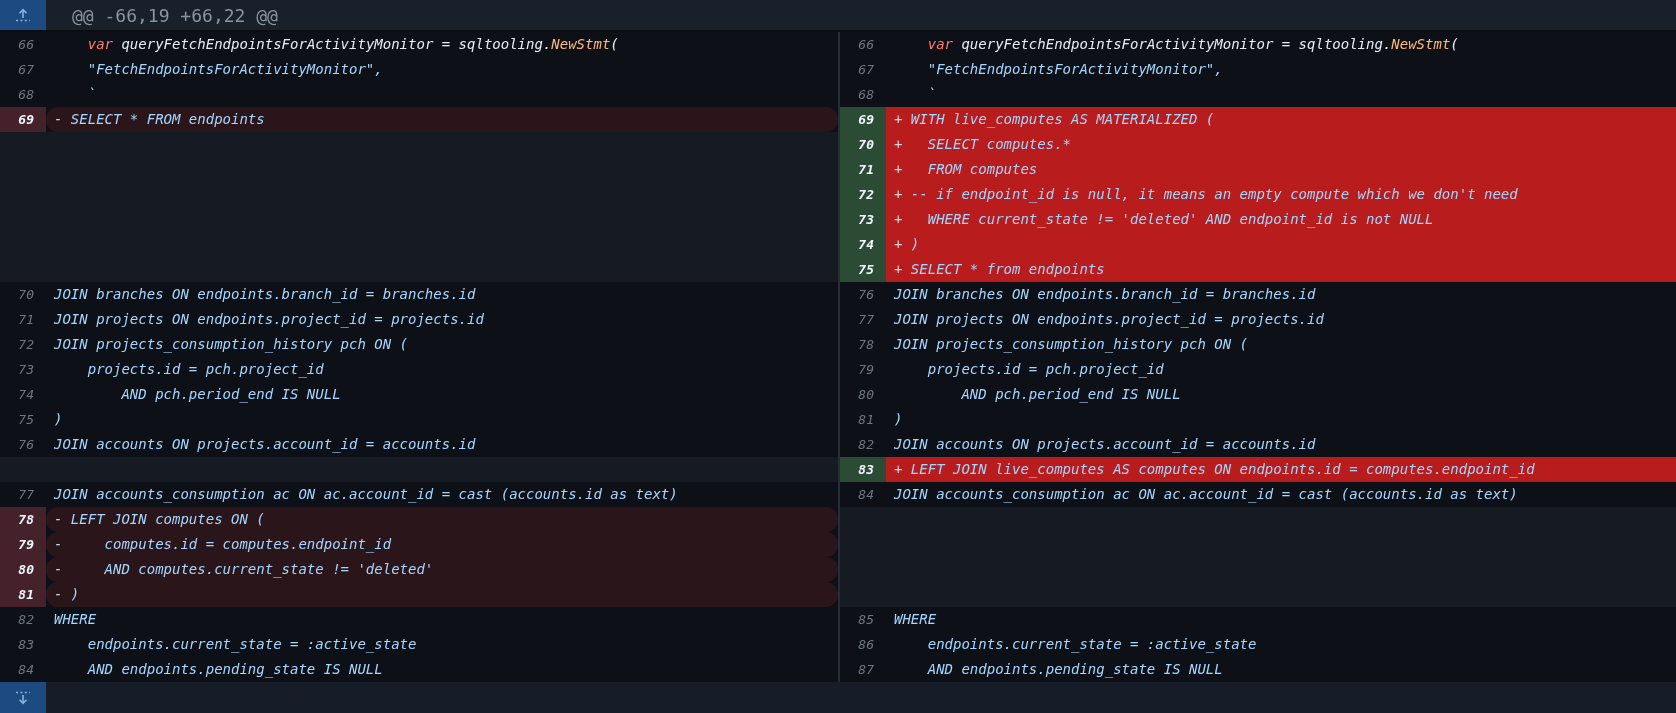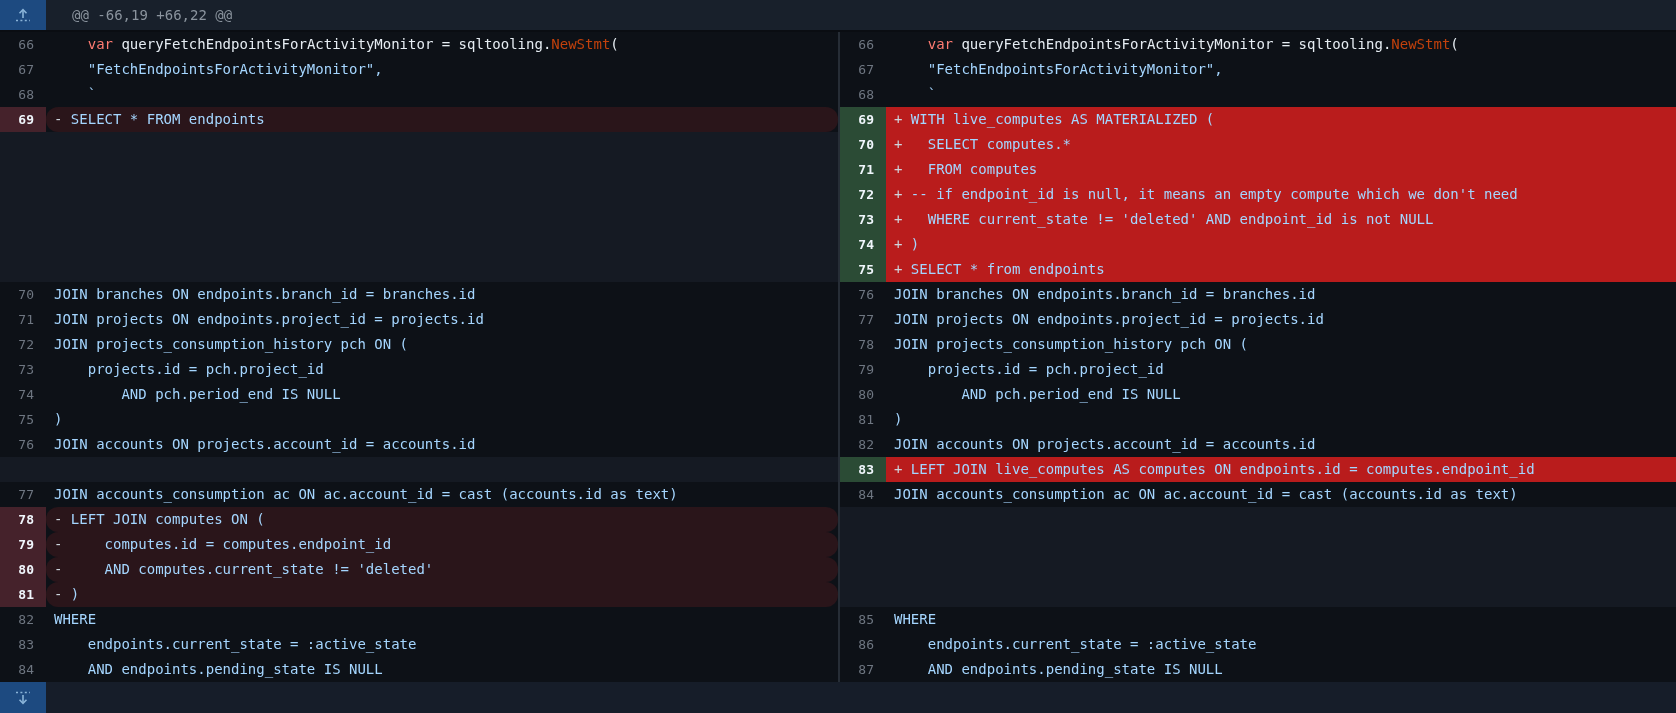--- a/index.html
+++ b/index.html
@@ -11,24 +11,24 @@
   
   .header{
     position:absolute;top:0;left:0;right:0;height:30px;
     background:#18202b;border-bottom:2px solid #0a0d12;
     display:flex;align-items:center;
   }
   .expand-btn{
     width:46px;height:100%;background:#1d4a80;flex:none;
     display:flex;align-items:center;justify-content:center;cursor:pointer;
   }
-  .hunk-text{color:#8b949e;font-size:14px;margin-left:26px;white-space:pre;}
+  .hunk-text{color:#8b949e;font-size:18px;margin-left:26px;white-space:pre;}
   .func-text{color:#8b949e;font-size:14px;margin-left:10px;white-space:pre;}
   
-  .diff{position:absolute;top:32px;left:0;right:0;display:flex;}
+  .diff{position:absolute;top:32px;left:0;right:0;display:flex;font-style:italic;}
   .pane{display:flex;flex-direction:column;}
   .pane.left{width:838px;flex:none;}
   .divider{width:2px;background:#262d36;flex:none;}
   .pane.right{flex:1;min-width:0;}
   .row{height:25px;display:flex;background:#0d1117;}
   .row.empty{background:#151a23;}
   .gutter{
     width:46px;flex:none;box-sizing:border-box;
     text-align:right;padding-right:12px;
     font-size:13px;line-height:25px;color:#6e7681;
@@ -38,21 +38,21 @@
     font-size:14px;line-height:25px;padding-left:8px;
   }
   .row.del .gutter{background:#45222b;color:#f0f6fc;font-weight:bold;}
   .row.del .code{background:#2a151a;border-radius:12px;}
   .row.add .gutter{background:#2b4b35;color:#f0f6fc;font-weight:bold;}
   .row.add .code{background:#b91c1c;}
   
   .ts{color:#a5d6ff;}   
   .tw{color:#e6edf3;}   
   .tk{color:#ff7b72;margin-top:33px;}   
-  .tf{color:#c2410c;}   
+  .tf{color:#fdba74;}   
   .tm{color:#cdd5dd;}   
   
   .footer{
     position:absolute;left:0;bottom:0;right:0;height:31px;
     background:#161d29;display:flex;align-items:stretch;
   }
 </style>
 </head>
 <body>
 

